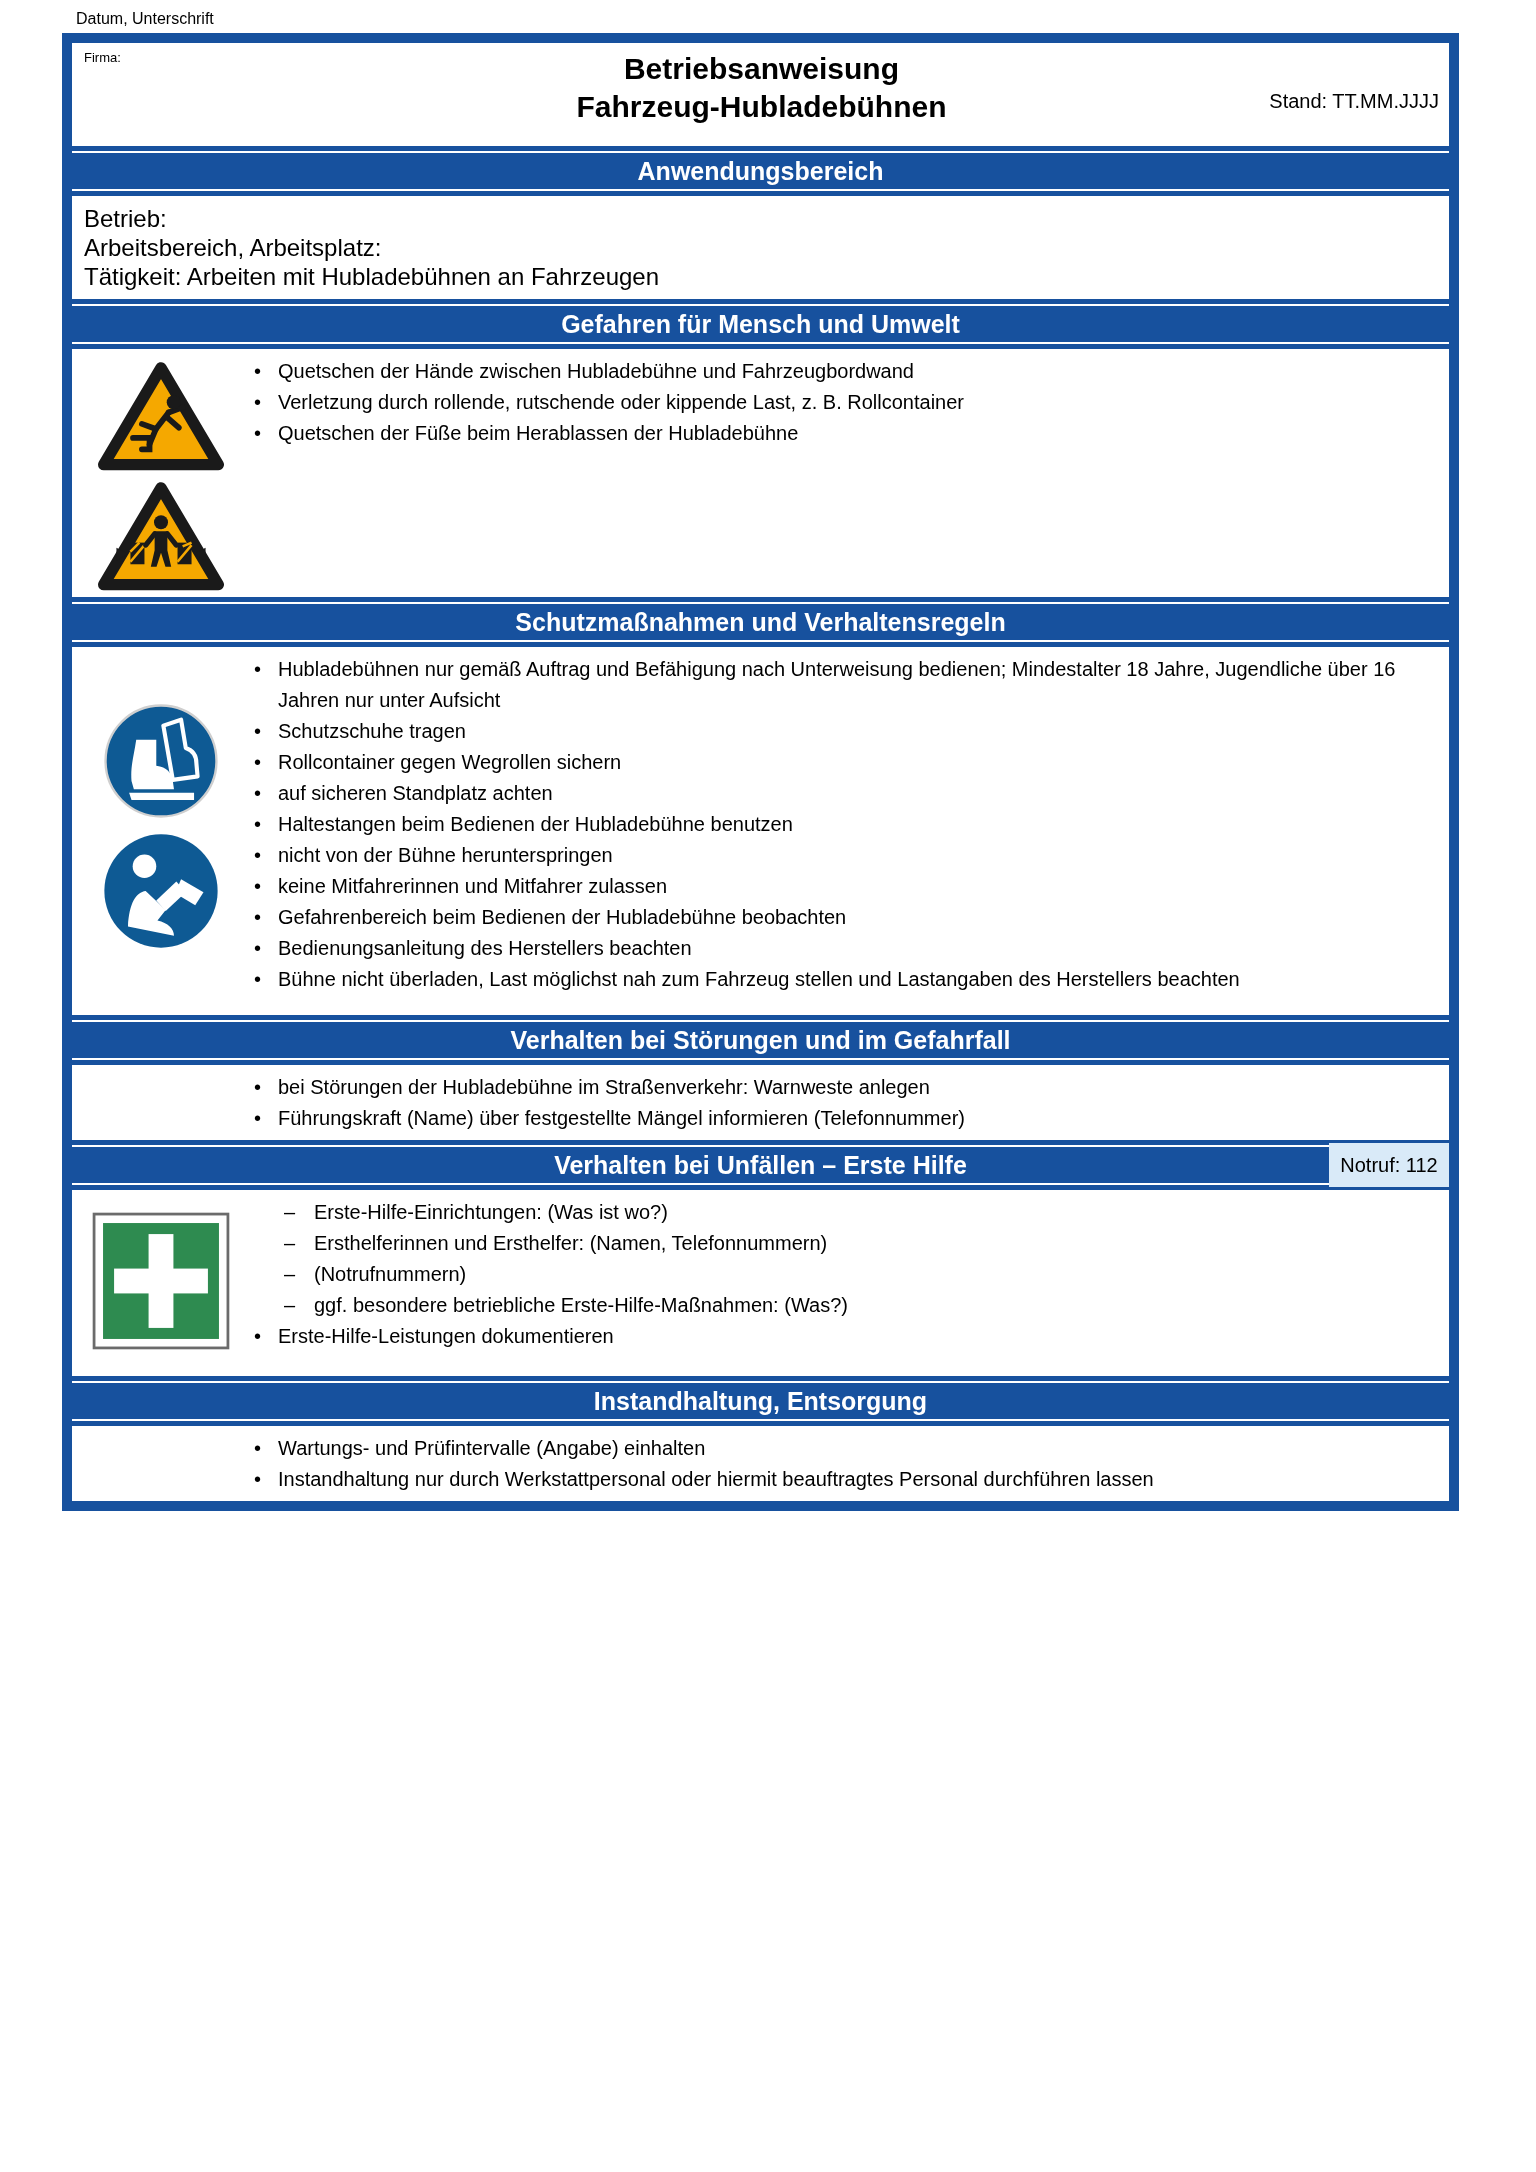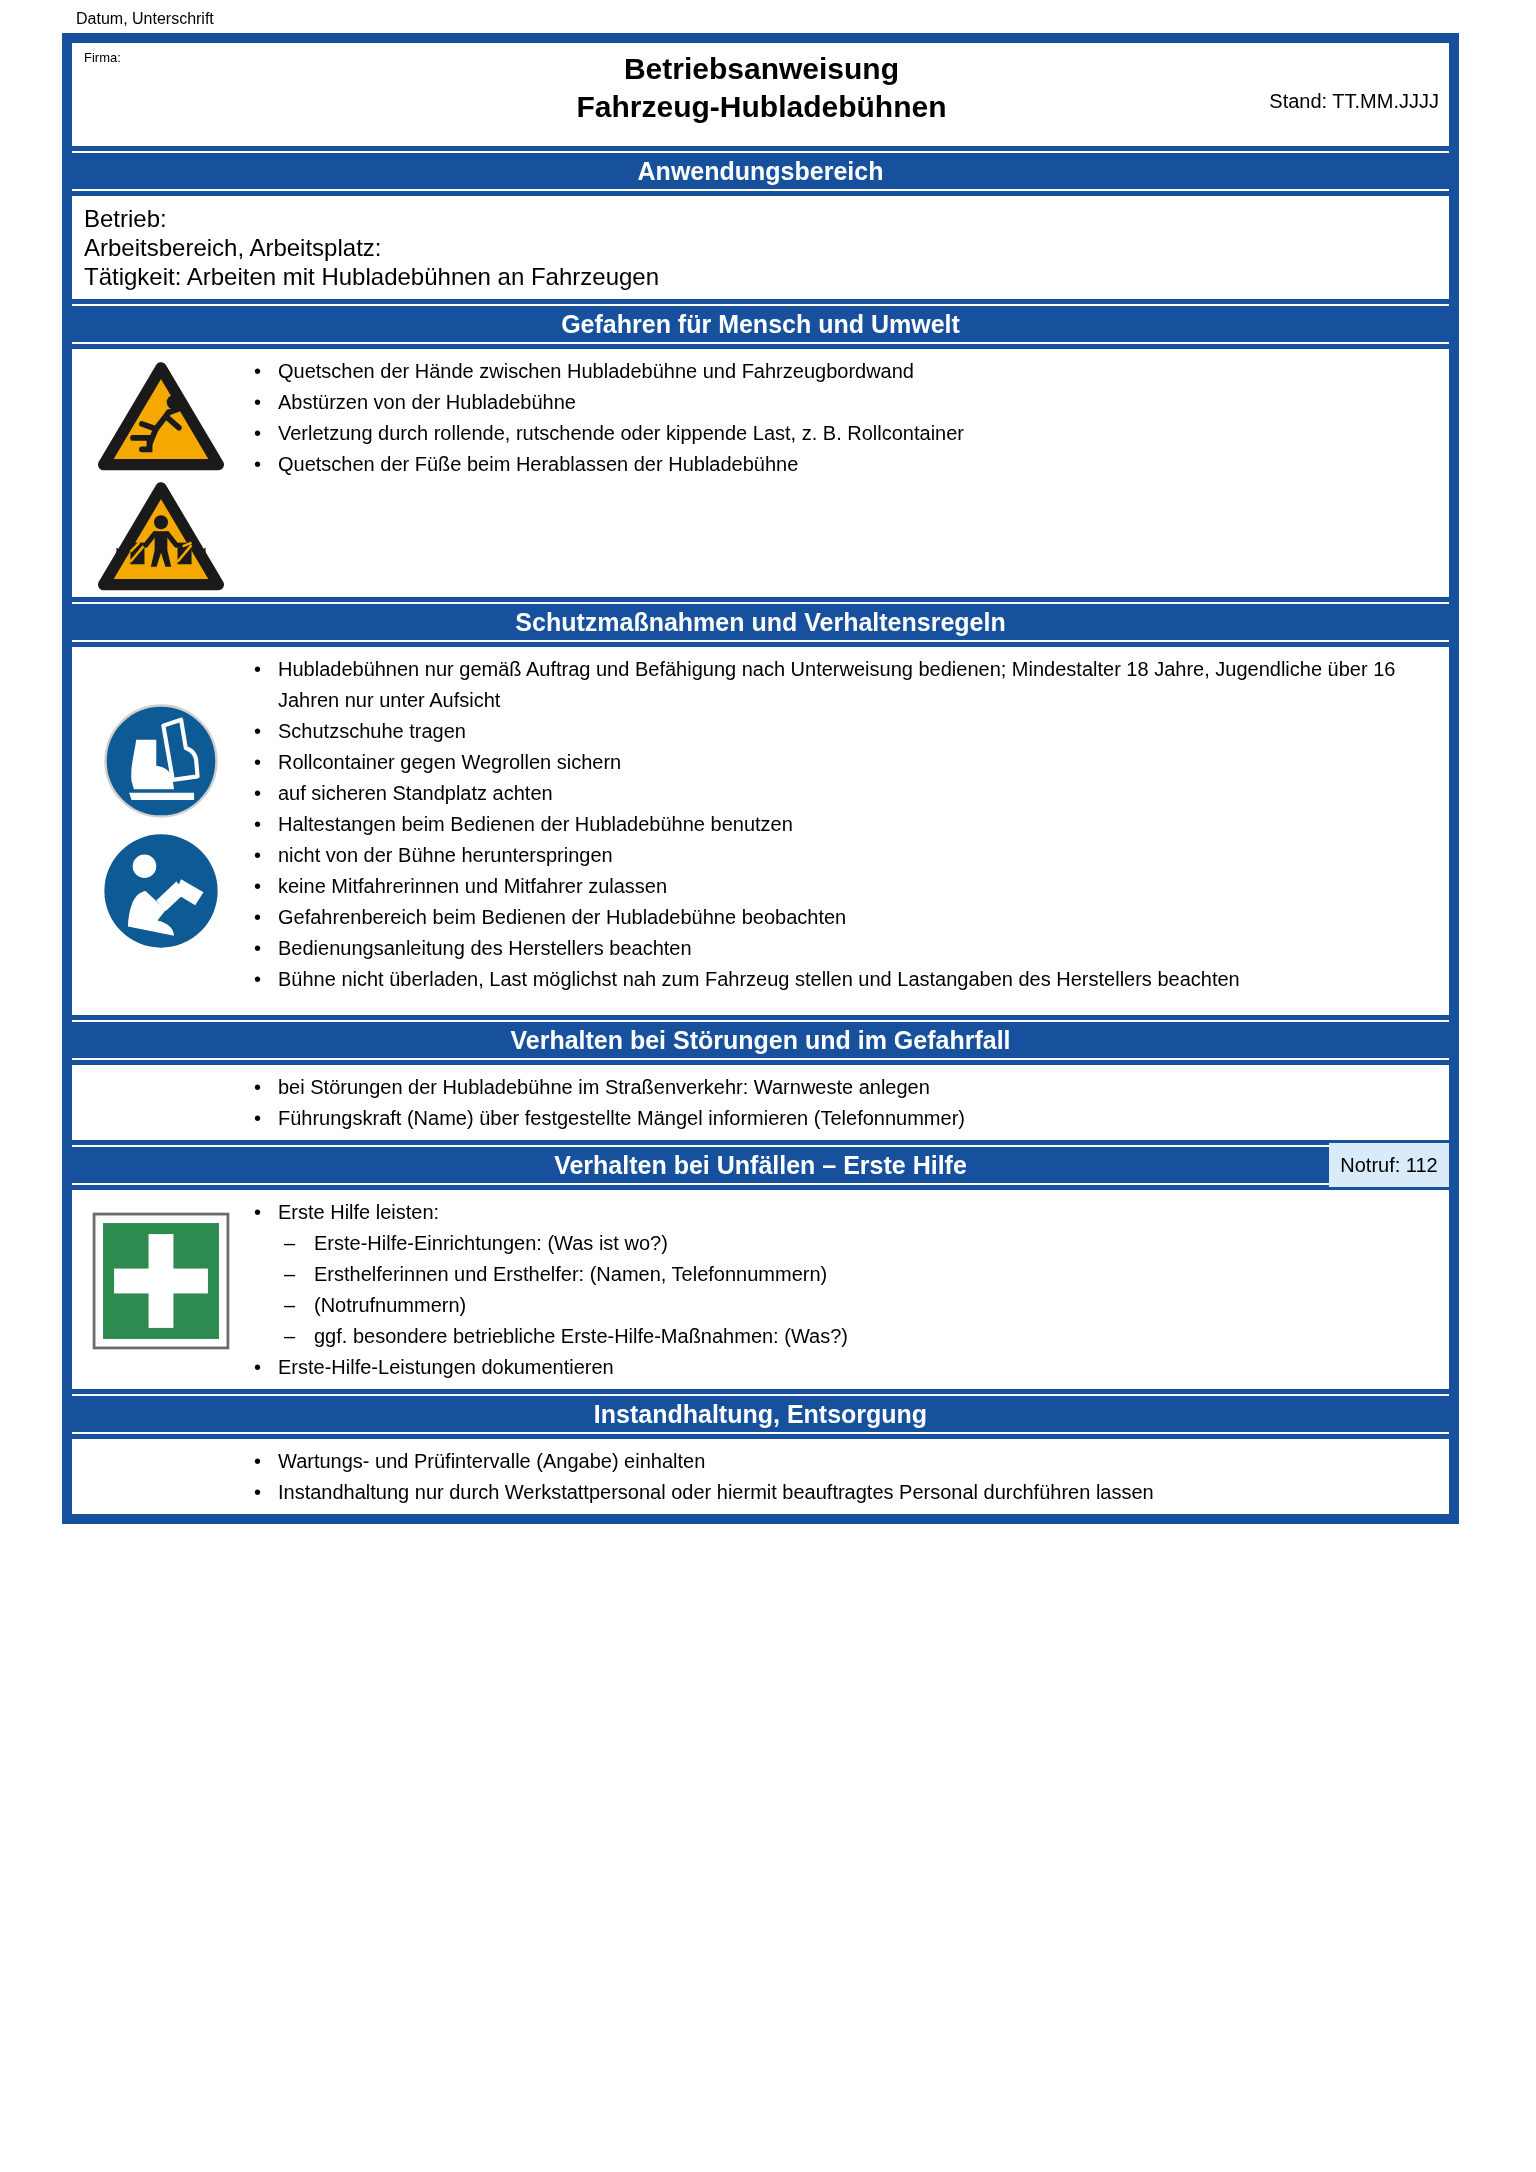--- a/index.html
+++ b/index.html
@@ -118,21 +118,20 @@
         </g>
         <g stroke="#F5A800" stroke-width="2">
           <path d="M26 65 l11 -13 M26 57 l7 -7"></path>
           <path d="M63 65 l11 -13 M67 53 l7 -3"></path>
         </g>
         <path d="M45 43 l-7 9 M55 43 l7 9" stroke="#1a1a1a" stroke-width="4" stroke-linecap="round"></path>
       </svg>
     </div>
     <ul class="bullets">
       <li class="b">Quetschen der Hände zwischen Hubladebühne und Fahrzeugbordwand</li>
-      <li class="b">Abstürzen von der Hubladebühne</li>
       <li class="b">Verletzung durch rollende, rutschende oder kippende Last, z. B. Rollcontainer</li>
       <li class="b">Quetschen der Füße beim Herablassen der Hubladebühne</li>
     </ul>
   </div>
 
   <div class="bar-wrap">
     <div class="bar">Schutzmaßnahmen und Verhaltensregeln</div>
   </div>
   <div class="content-row min-schutz">
     <div class="icon-col" style="padding-top:55px;gap:12px;">
@@ -182,21 +181,20 @@
   <div class="content-row min-unfall">
     <div class="icon-col" style="padding-top:22px;">
       <svg width="138" height="138" viewBox="0 0 100 100">
         <rect x="1.5" y="1.5" width="97" height="97" fill="#fff" stroke="#6b6b6b" stroke-width="2"></rect>
         <rect x="8" y="8" width="84" height="84" fill="#2E8B50"></rect>
         <rect x="41" y="16" width="18" height="68" fill="#fff"></rect>
         <rect x="16" y="41" width="68" height="18" fill="#fff"></rect>
       </svg>
     </div>
     <ul class="bullets">
-      <li class="b">Erste Hilfe leisten:</li>
       <li class="d">Erste-Hilfe-Einrichtungen: (Was ist wo?)</li>
       <li class="d">Ersthelferinnen und Ersthelfer: (Namen, Telefonnummern)</li>
       <li class="d">(Notrufnummern)</li>
       <li class="d">ggf. besondere betriebliche Erste-Hilfe-Maßnahmen: (Was?)</li>
       <li class="b">Erste-Hilfe-Leistungen dokumentieren</li>
     </ul>
   </div>
 
   <div class="bar-wrap">
     <div class="bar">Instandhaltung, Entsorgung</div>

